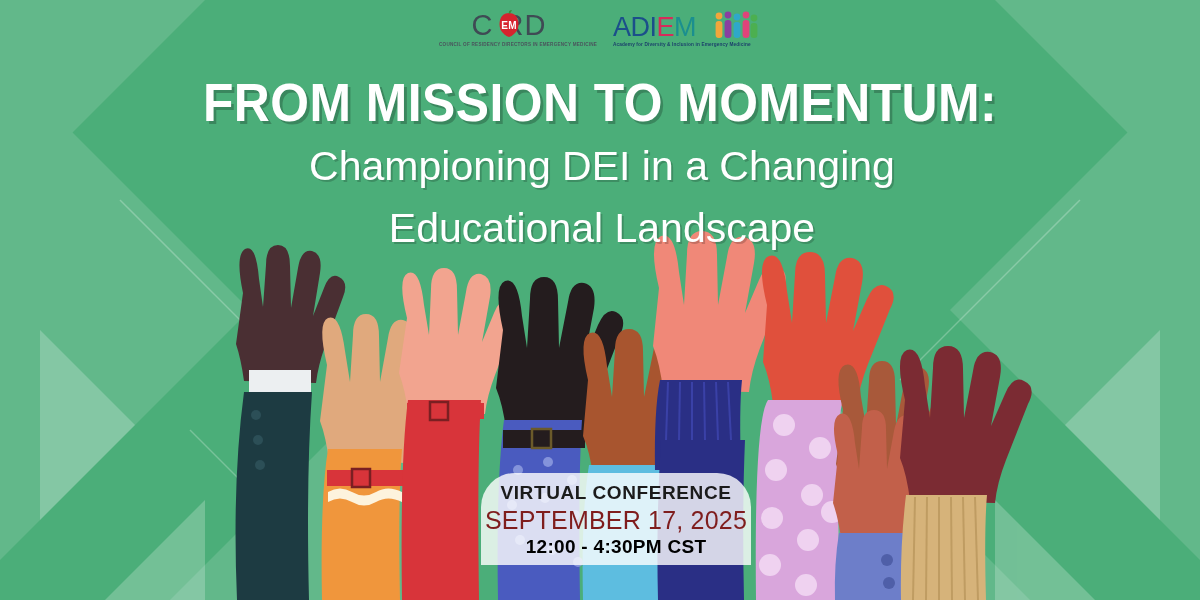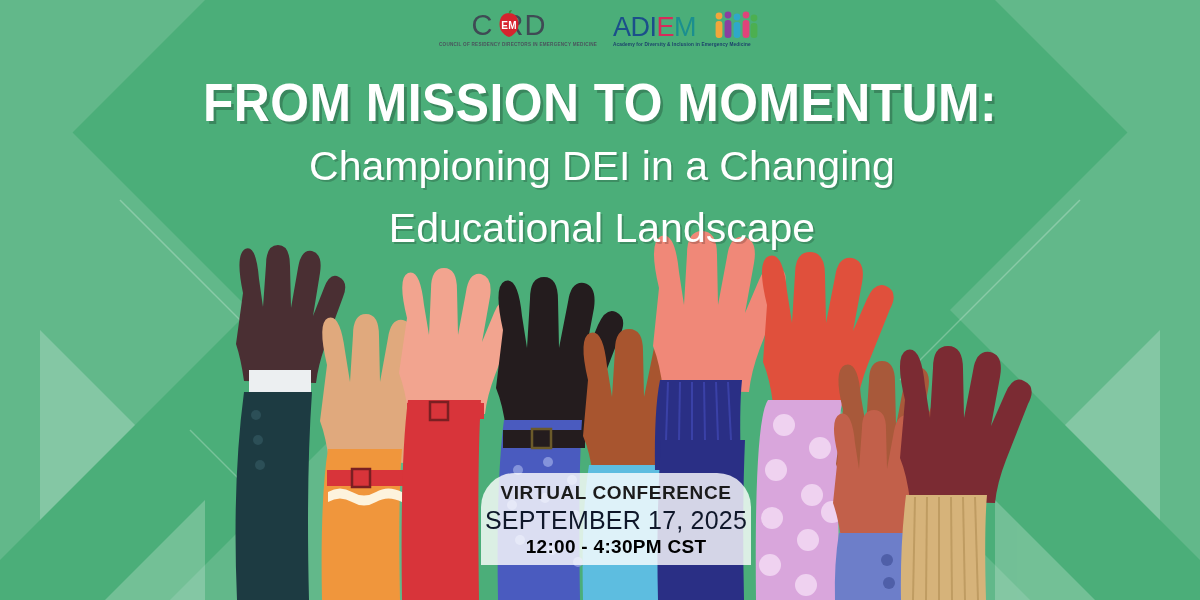--- a/index.html
+++ b/index.html
@@ -68,21 +68,21 @@
 
   
   .panel{
     position:absolute;left:455px;top:473px;width:270px;height:92px;
     background:rgba(255,255,255,.80);
     border-radius:34px 34px 0 0;
     z-index:7;text-align:center;
     padding-top:8px;box-sizing:border-box;margin-left:26px;
   }
   .p-line1{font-size:19px;font-weight:700;color:#1b1b1b;letter-spacing:.6px;line-height:24px;}
-  .p-line2{font-size:25px;font-weight:400;color:#0f172a;letter-spacing:.2px;line-height:30px;}
+  .p-line2{font-size:25px;font-weight:400;color:#7f1d1d;letter-spacing:.2px;line-height:30px;}
   .p-line3{font-size:19px;font-weight:700;color:#000000;letter-spacing:.3px;line-height:24px;}
 
   .credit{
     position:absolute;left:0;top:568px;width:1200px;text-align:center;z-index:8;
     font-size:17px;font-weight:700;font-style:italic;color:#111111;letter-spacing:.1px;
   }
   .credit .tm{font-size:11px;font-style:normal;font-weight:700;vertical-align:super;}
 </style>
 </head>
 <body>

